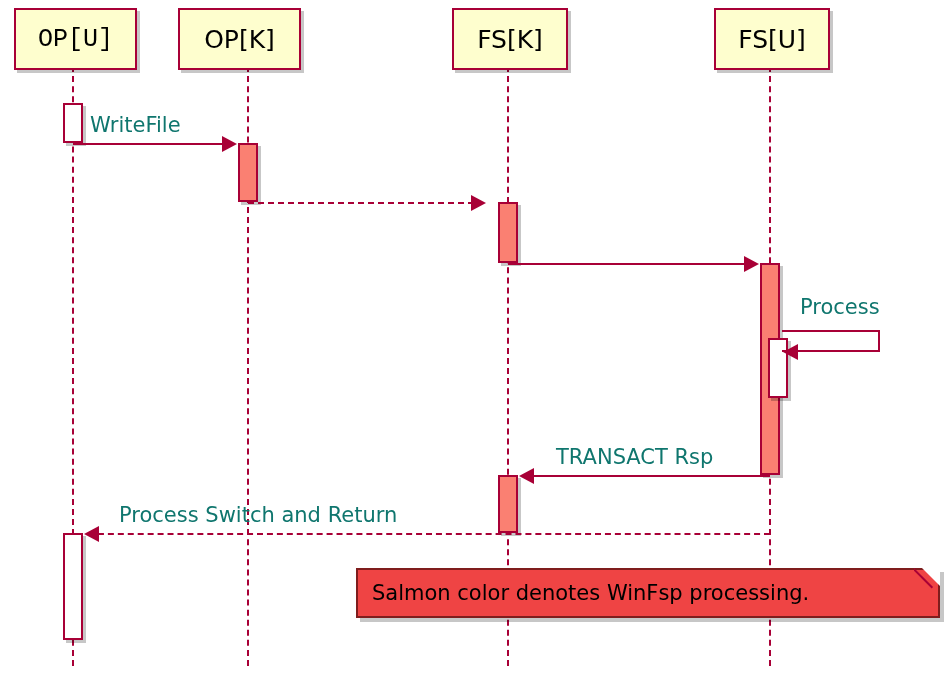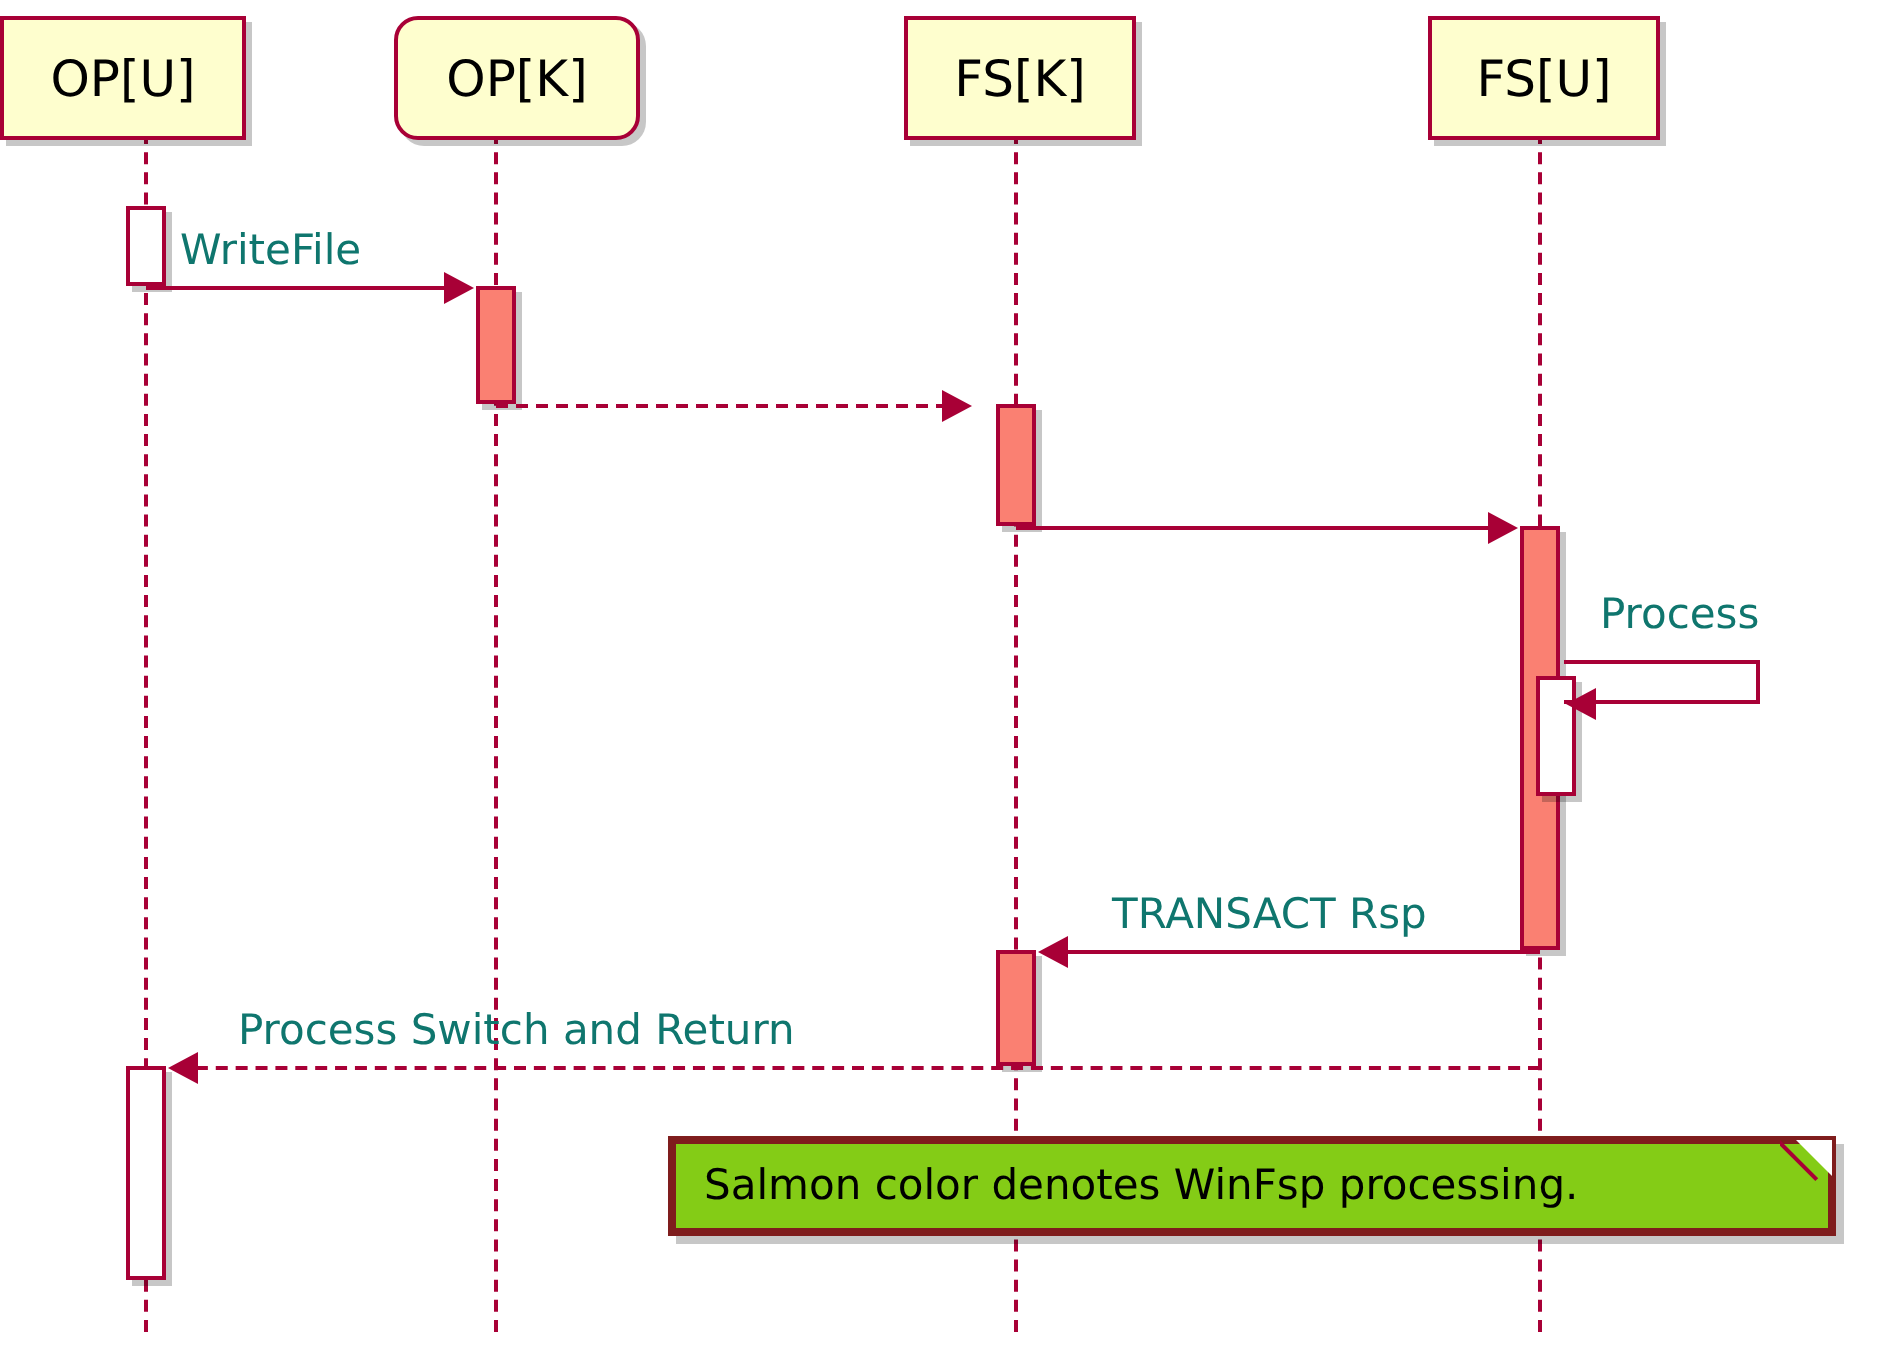--- a/index.html
+++ b/index.html
@@ -83,25 +83,26 @@
     border:2px solid #A80036;
     border-left:none;
     background:transparent;
     z-index:6;
     box-sizing:border-box;
   }
 
   
   .note{
     position:absolute;
-    background:#84cc16;
-    border:4px solid #7f1d1d;
+    background:#ef4444;
+    border:2px solid #7f1d1d;
     box-shadow:4px 4px 0px rgba(0,0,0,0.22);
     z-index:9;
     box-sizing:border-box;
+    margin-left:22px;
   }
   .note-text{
     position:absolute;
     left:14px;top:50%;
     transform:translateY(-50%);
     font-size:21px;color:#000000;
     white-space:nowrap;line-height:1;
   }
   .note-fold{
     position:absolute;
@@ -129,24 +130,24 @@
 </head>
 <body>
 
 <div id="diagram">
 
   <div class="lifeline" style="left:72px;top:66px;height:600px;"></div>
   <div class="lifeline" style="left:247px;top:66px;height:600px;"></div>
   <div class="lifeline" style="left:507px;top:66px;height:600px;"></div>
   <div class="lifeline" style="left:769px;top:66px;height:600px;"></div>
 
-  <div class="participant" style="left:0;top:8px;width:119px;height:58px;">
+  <div class="participant" style="left:14px;top:8px;width:119px;height:58px;font-family:Liberation Mono, monospace;">
     <span>OP[U]</span>
   </div>
-  <div class="participant" style="left:197px;top:8px;width:119px;height:58px;border-radius:12px;">
+  <div class="participant" style="left:178px;top:8px;width:119px;height:58px;">
     <span>OP[K]</span>
   </div>
   <div class="participant" style="left:714px;top:8px;width:112px;height:58px;">
     <span>FS[U]</span>
   </div>
   <div class="participant" style="left:452px;top:8px;width:112px;height:58px;">
     <span>FS[K]</span>
   </div>
 
   <div class="activation white" style="left:63px;top:103px;height:40px;"></div>

